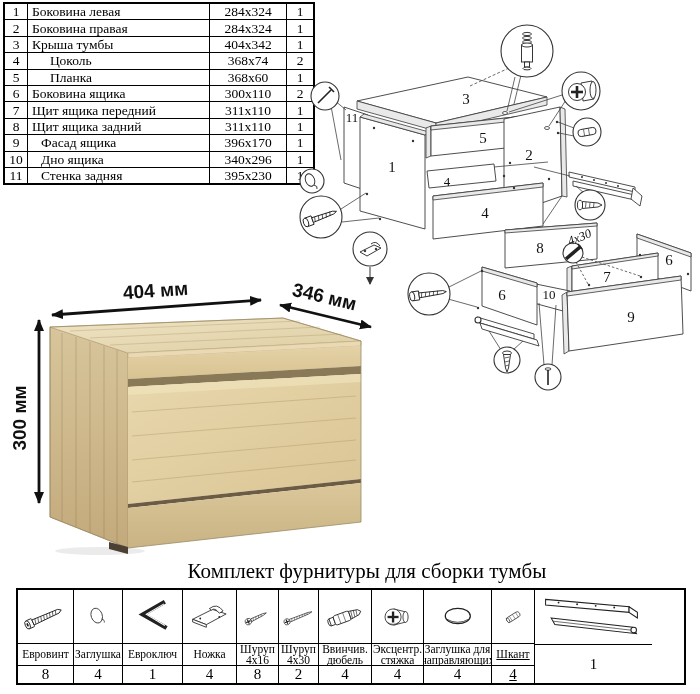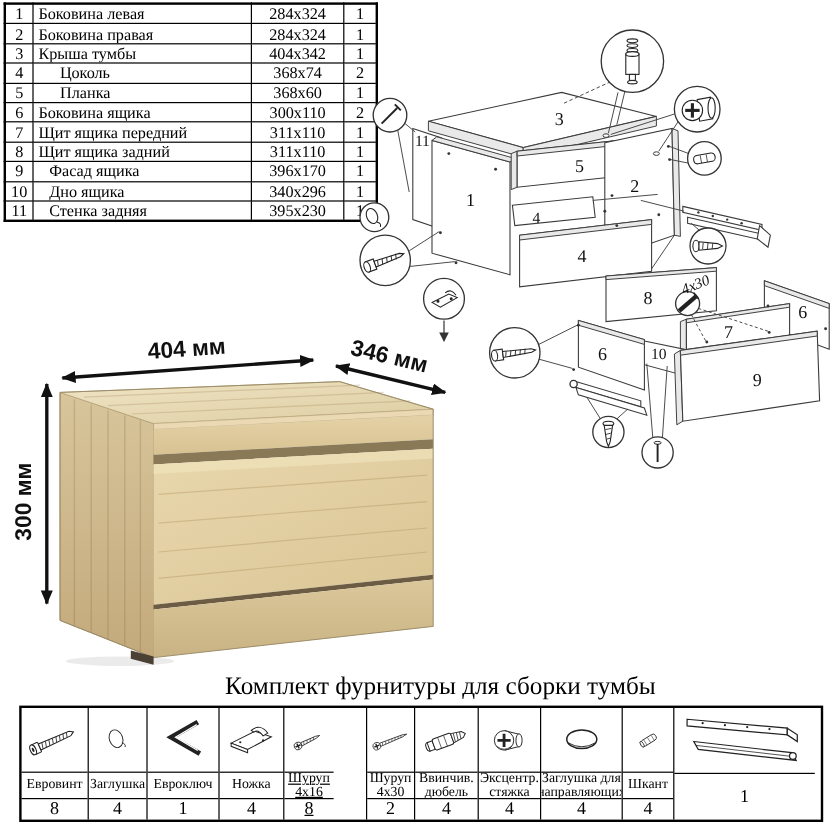--- a/index.html
+++ b/index.html
@@ -479,30 +479,30 @@
     </div>
       <div class="hw-cell" style="width: 54px;">
       <div class="hw-icon">
         <svg>
             <use href="#icon-foot" xlink:href="#icon-foot"></use>
           </svg>
       </div>
       <div class="hw-name">Ножка</div>
       <div class="hw-qty">4</div>
     </div>
-      <div class="hw-cell" style="width: 42px; text-decoration: underline;">
+      <div class="hw-cell" style="width: 42px;">
       <div class="hw-icon">
         <svg>
             <use href="#icon-screw-short" xlink:href="#icon-screw-short"></use>
           </svg>
       </div>
       <div class="hw-name">Шуруп 4x16</div>
       <div class="hw-qty">8</div>
     </div>
-      <div class="hw-cell" style="width: 40px; margin-left: 27px;">
+      <div class="hw-cell" style="width: 40px;">
       <div class="hw-icon">
         <svg>
             <use href="#icon-screw-long" xlink:href="#icon-screw-long"></use>
           </svg>
       </div>
       <div class="hw-name">Шуруп 4x30</div>
       <div class="hw-qty">2</div>
     </div>
       <div class="hw-cell" style="width: 53px; justify-content: space-between;">
       <div class="hw-icon">
@@ -524,21 +524,21 @@
     </div>
       <div class="hw-cell" style="width: 68px;">
       <div class="hw-icon">
         <svg>
             <use href="#icon-cam-cover" xlink:href="#icon-cam-cover"></use>
           </svg>
       </div>
       <div class="hw-name">Заглушка для направляющих</div>
       <div class="hw-qty">4</div>
     </div>
-      <div class="hw-cell" style="width: 43px;">
+      <div class="hw-cell" style="width: 43px; text-decoration: underline;">
       <div class="hw-icon">
         <svg>
             <use href="#icon-wood-dowel" xlink:href="#icon-wood-dowel"></use>
           </svg>
       </div>
       <div class="hw-name">Шкант</div>
       <div class="hw-qty">4</div>
     </div>
       <div class="hw-cell" style="width: 118px;">
       <div class="hw-icon">

